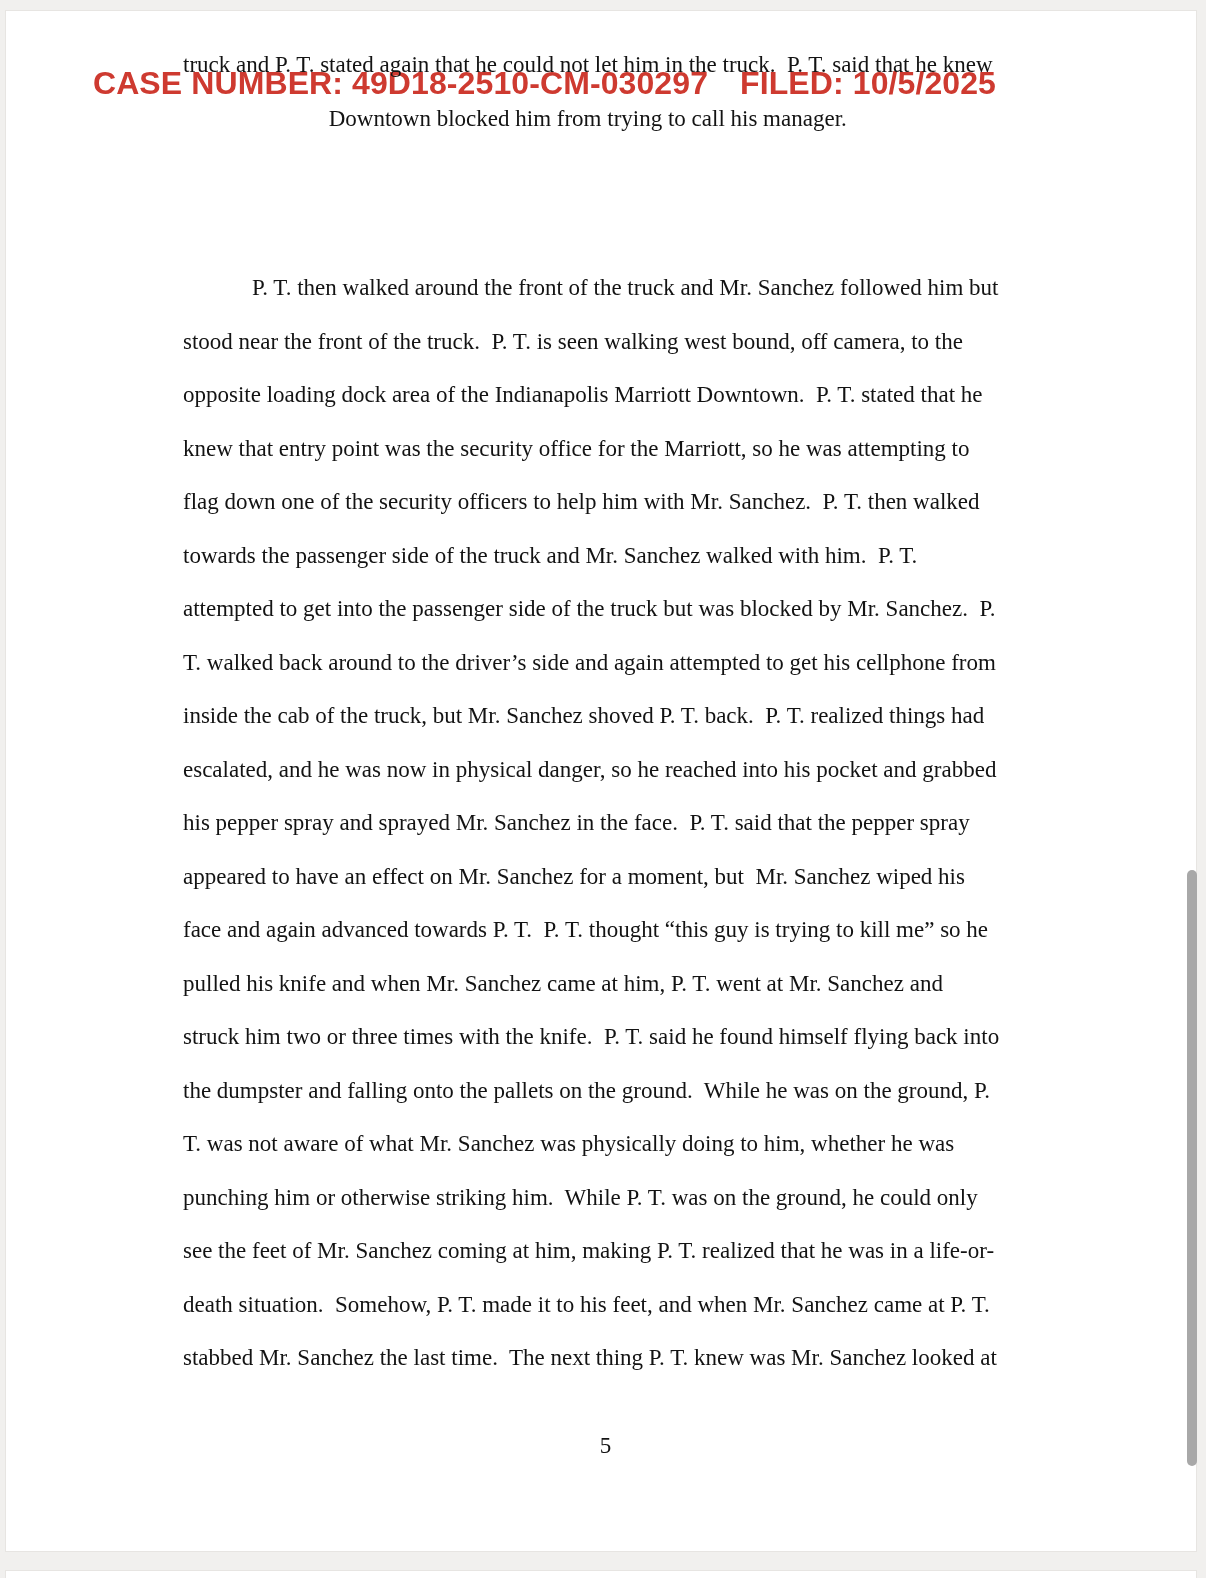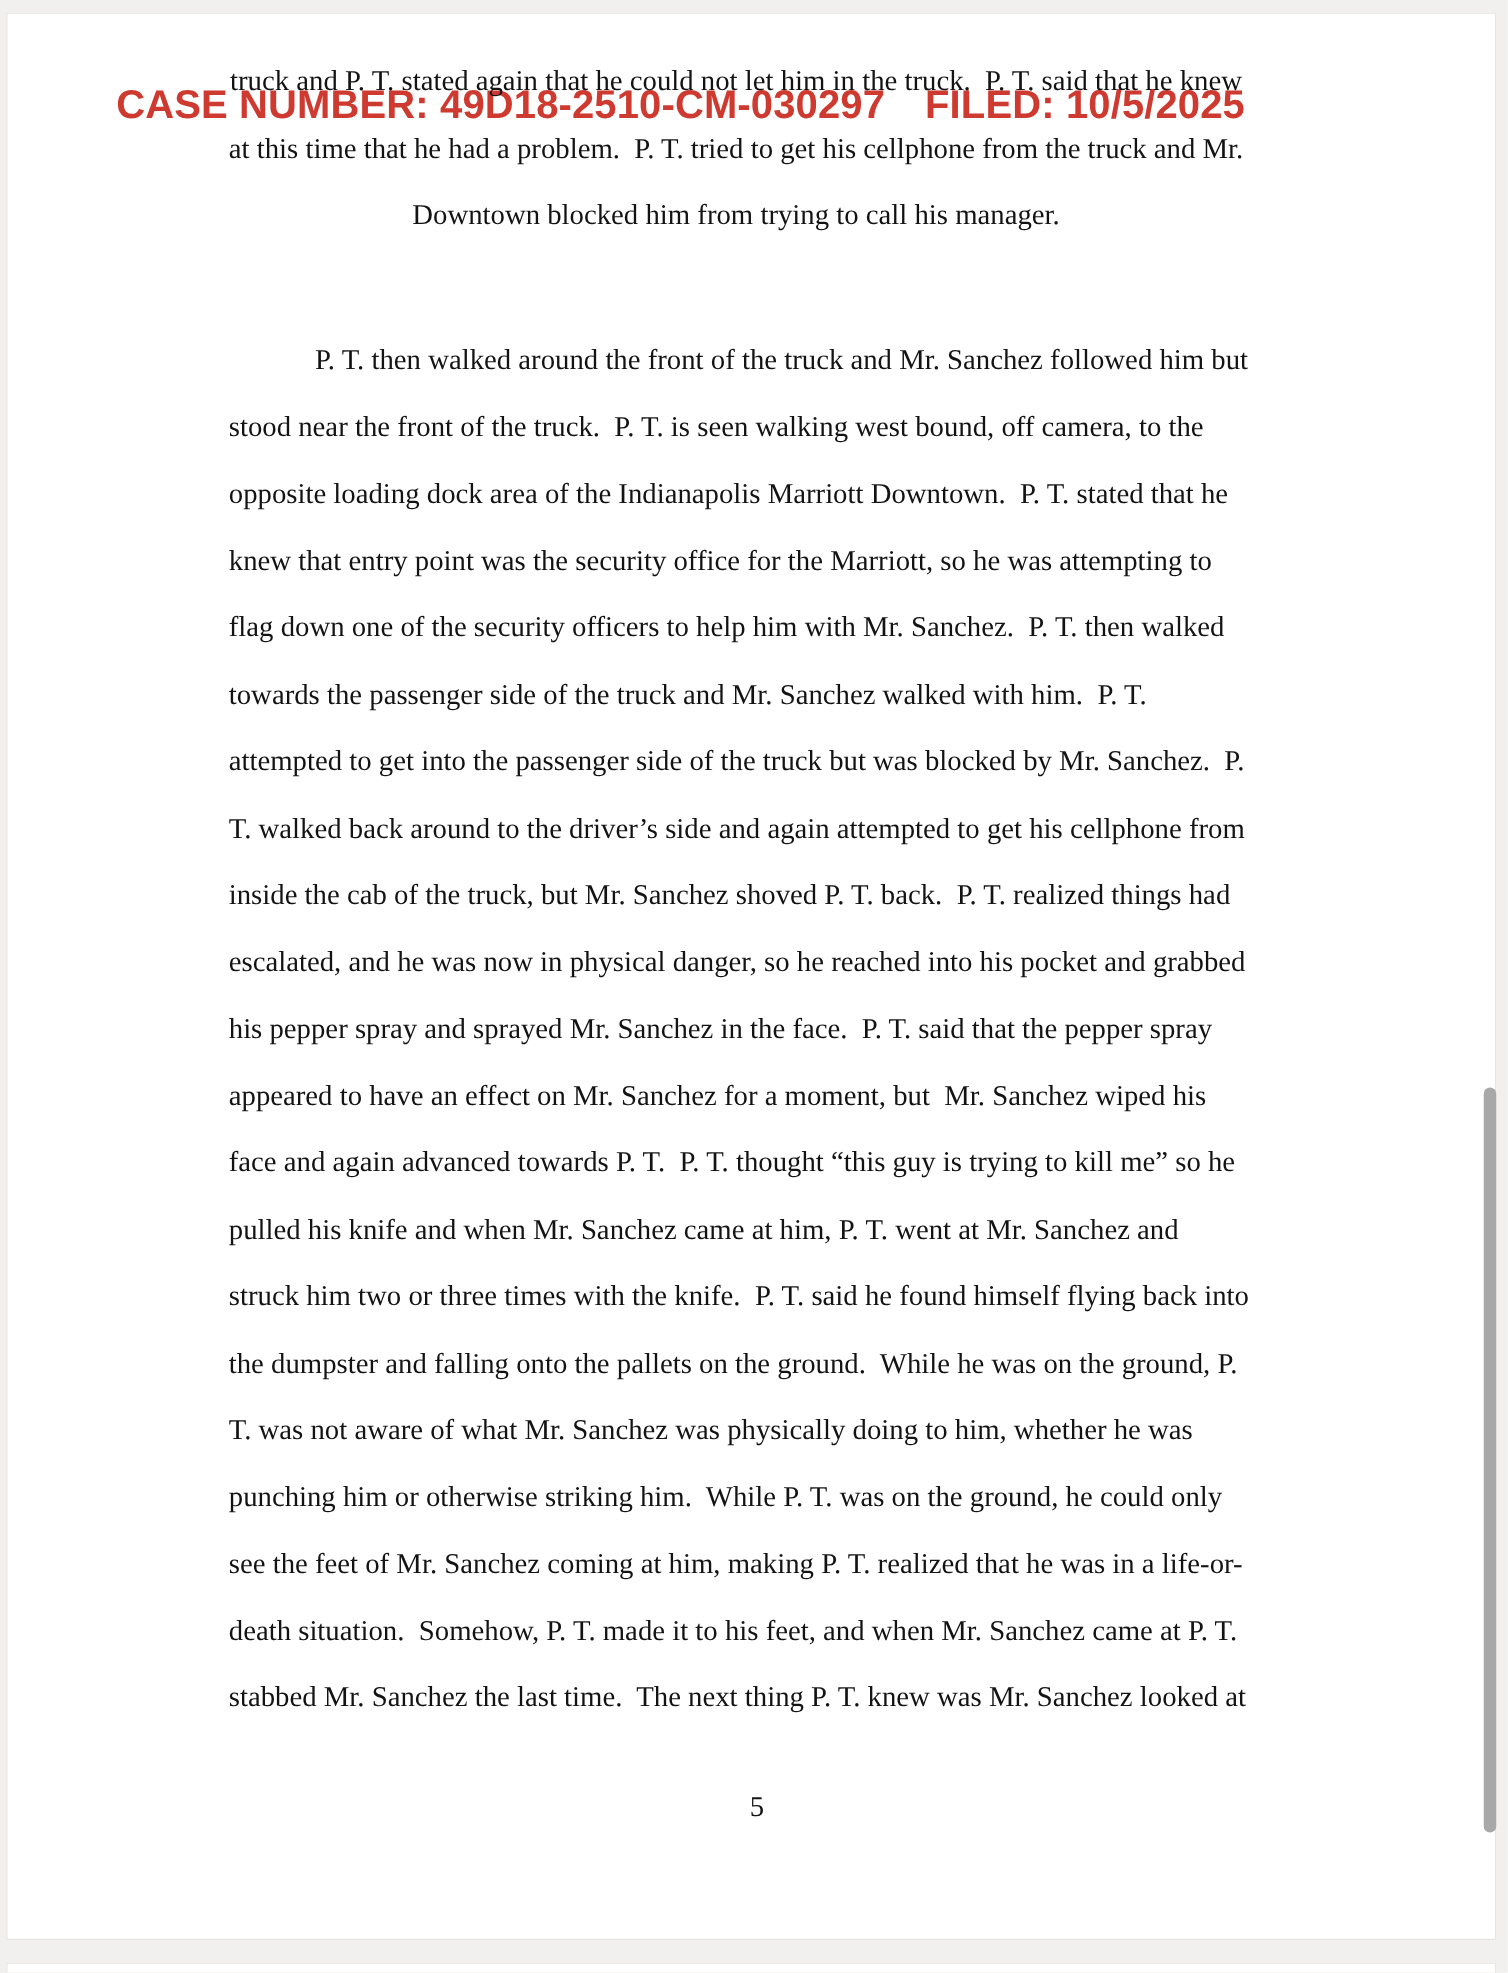--- a/index.html
+++ b/index.html
@@ -95,21 +95,21 @@
 
 <div class="viewer">
 
   <div class="page">
 
     <div class="stamp" style="color: rgb(206, 58, 48);">
       <span class="casenum">CASE NUMBER: 49D18-2510-CM-030297</span><span class="filed">FILED: 10/5/2025</span>
     </div>
 
     <div class="textblock">
-      <div class="para para-1"><div class="line">truck and P. T. stated again that he could not let him in the truck.  P. T. said that he knew</div><div class="line">at this time that he had a problem.  P. T. tried to get his cellphone from the truck and Mr.</div><div class="line">Downtown blocked him from trying to call his manager.</div></div>
+      <div class="para para-1"><div class="line">truck and P. T. stated again that he could not let him in the truck.  P. T. said that he knew</div><div class="line">Downtown blocked him from trying to call his manager.</div></div>
       <div class="para para-2 indent-first"><div class="line">P. T. then walked around the front of the truck and Mr. Sanchez followed him but</div><div class="line">stood near the front of the truck.  P. T. is seen walking west bound, off camera, to the</div><div class="line">opposite loading dock area of the Indianapolis Marriott Downtown.  P. T. stated that he</div><div class="line">knew that entry point was the security office for the Marriott, so he was attempting to</div><div class="line">flag down one of the security officers to help him with Mr. Sanchez.  P. T. then walked</div><div class="line">towards the passenger side of the truck and Mr. Sanchez walked with him.  P. T.</div><div class="line">attempted to get into the passenger side of the truck but was blocked by Mr. Sanchez.  P.</div><div class="line">T. walked back around to the driver’s side and again attempted to get his cellphone from</div><div class="line">inside the cab of the truck, but Mr. Sanchez shoved P. T. back.  P. T. realized things had</div><div class="line">escalated, and he was now in physical danger, so he reached into his pocket and grabbed</div><div class="line">his pepper spray and sprayed Mr. Sanchez in the face.  P. T. said that the pepper spray</div><div class="line">appeared to have an effect on Mr. Sanchez for a moment, but  Mr. Sanchez wiped his</div><div class="line">face and again advanced towards P. T.  P. T. thought “this guy is trying to kill me” so he</div><div class="line">pulled his knife and when Mr. Sanchez came at him, P. T. went at Mr. Sanchez and</div><div class="line">struck him two or three times with the knife.  P. T. said he found himself flying back into</div><div class="line">the dumpster and falling onto the pallets on the ground.  While he was on the ground, P.</div><div class="line">T. was not aware of what Mr. Sanchez was physically doing to him, whether he was</div><div class="line">punching him or otherwise striking him.  While P. T. was on the ground, he could only</div><div class="line">see the feet of Mr. Sanchez coming at him, making P. T. realized that he was in a life-or-</div><div class="line">death situation.  Somehow, P. T. made it to his feet, and when Mr. Sanchez came at P. T.</div><div class="line">stabbed Mr. Sanchez the last time.  The next thing P. T. knew was Mr. Sanchez looked at</div></div>
       <div class="pagenum">5</div>
     </div>
 
   </div>
 
   <div class="next-page"></div>
 
   <div class="scroll-thumb" style="background: rgb(168, 168, 168);"></div>
 

